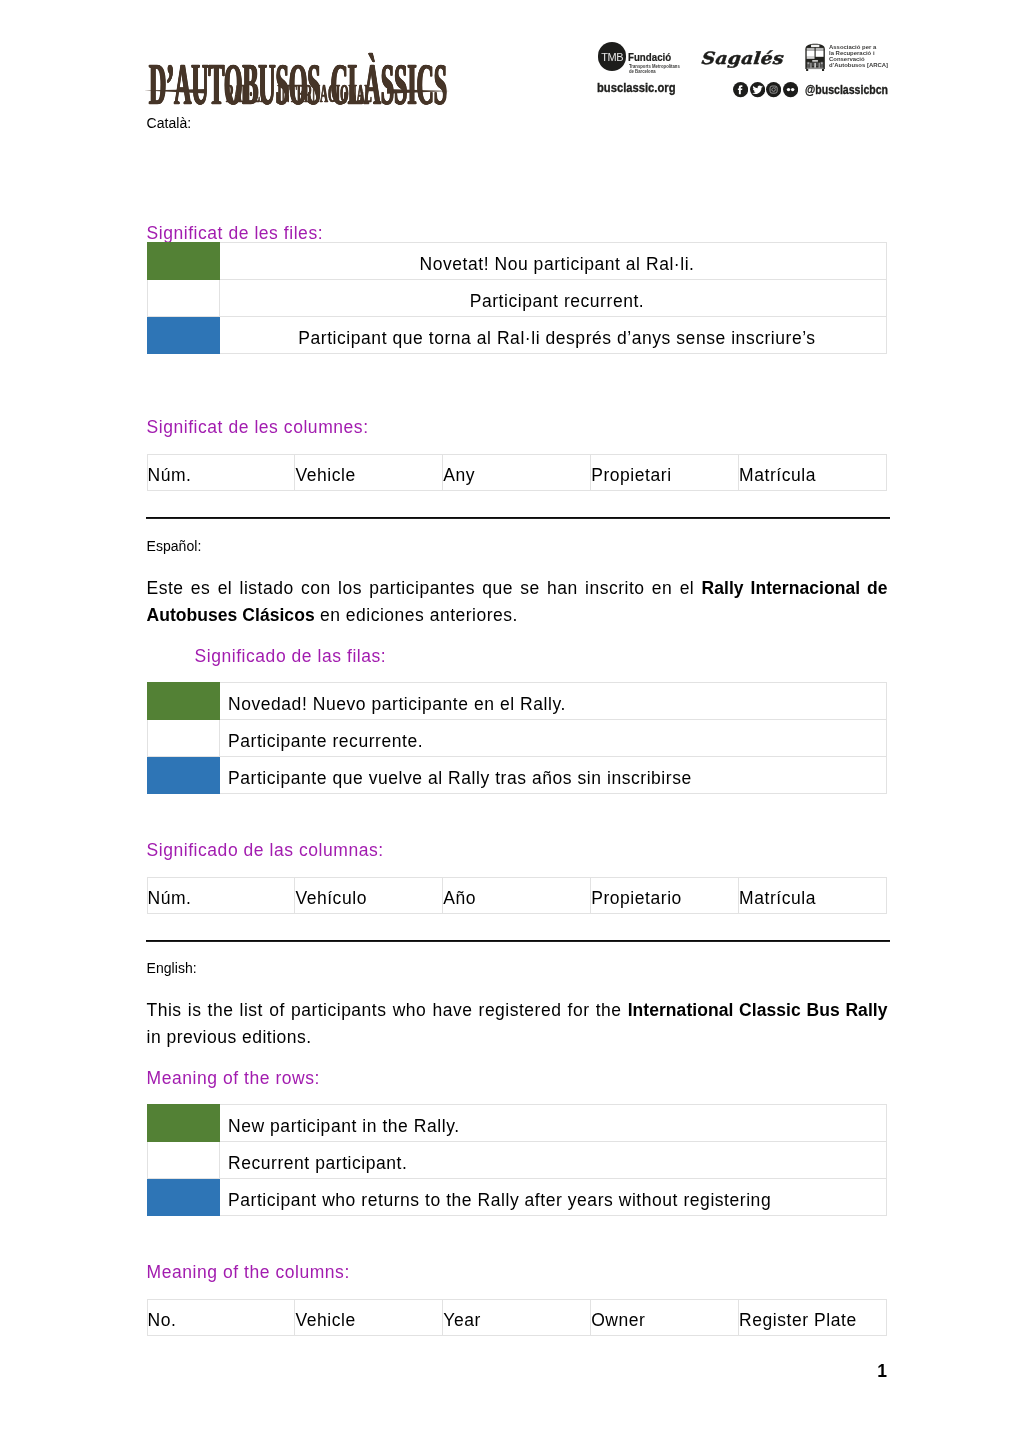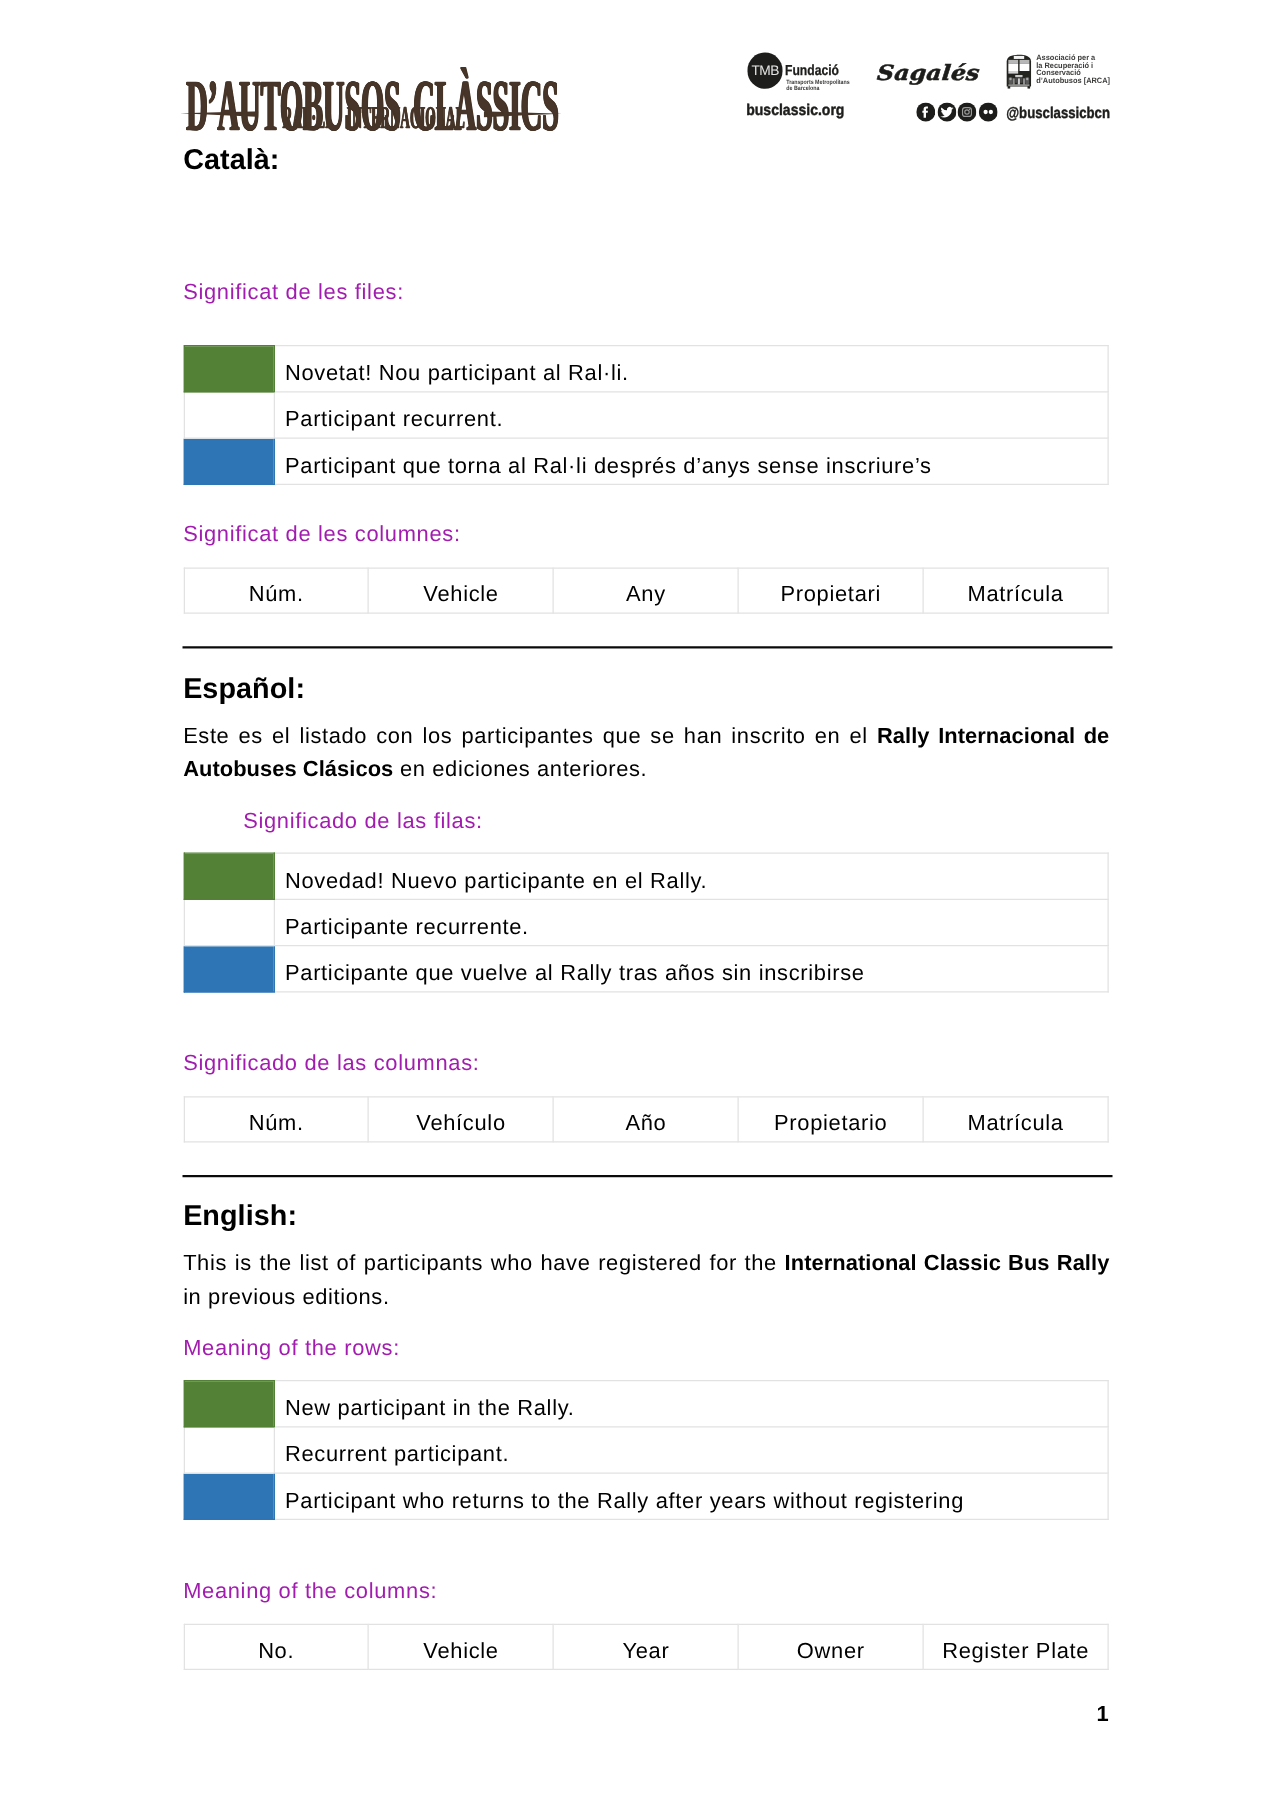--- a/index.html
+++ b/index.html
@@ -71,21 +71,21 @@
   .socials { position:absolute; left:733.2px; top:82.4px; }
   .soc { position:absolute; top:0; width:15.2px; height:15.2px; display:block; }
   .handle { position:absolute; left:804.8px; top:84.1px;
         font-family:"Liberation Sans", sans-serif; font-weight:700; font-size:12.5px;
         color:#1d1d1b; letter-spacing:0px; white-space:nowrap; line-height:1;
         -webkit-text-stroke:0.34px #1d1d1b;
         transform:scaleX(0.844); transform-origin:left top; }
 
   
   .body-col { position:absolute; left:146.5px; width:741px; }
-  .lang { position:absolute; font-weight:700; font-size:23px; letter-spacing:0.05px;
+  .lang { position:absolute; font-weight:400; font-size:14px; letter-spacing:0.05px;
         color:#000; line-height:1; white-space:nowrap; }
   .para { position:absolute; left:0; width:741px; margin:0; font-size:17.5px;
         letter-spacing:0.5px; color:#000; line-height:26.4px; text-align:justify;
         text-justify:inter-word; }
   .para b { font-weight:700; letter-spacing:0.05px; }
   .label { position:absolute; font-size:17.5px; letter-spacing:0.55px; color:#a21caf;
         line-height:1; white-space:nowrap; }
 
   table { position:absolute; border-collapse:collapse; table-layout:fixed; width:740.5px; }
   table td { border:1px solid #e2e2e2; font-size:17.5px; letter-spacing:0.55px;
@@ -94,21 +94,21 @@
   table.rows td.swatch { width:72px; }
   table.rows td.desc { padding-left:8.5px; vertical-align:middle;
         line-height:22px; padding-top:5.6px; }
   table.rows tr { height:37px; }
   table.rows tr:first-child { height:37.3px; }
   td.green { background:#538135; border-color:#538135; }
   td.blue  { background:#2e75b6; border-color:#2e75b6; }
   td.white { background:#ffffff; border-color:#e2e2e2; }
 
   table.cols { }
-  table.cols td { text-align:center; height:36.5px; vertical-align:middle;
+  table.cols td { text-align:left; height:36.5px; vertical-align:middle;
         line-height:28px; padding-top:5px; }
 
   hr.sep { position:absolute; left:146px; width:744px; height:2px;
         border:none; margin:0;
         background:linear-gradient(to bottom,#0a0a0a 0%,#0a0a0a 70%,#8c8c8c 100%); }
 
   .pagenum { position:absolute; right:133.1px; top:1362.9px;
         font-weight:700; font-size:17.5px; color:#000; line-height:1; }
 </style>
 </head>
@@ -209,21 +209,21 @@
         <circle cx="11.6" cy="16" r="3.6" fill="#ffffff"></circle>
         <circle cx="20.4" cy="16" r="3.6" fill="#ffffff"></circle>
       </svg>
     </div>
     <div class="handle">@busclassicbcn</div>
   </div>
 
   <div class="body-col sec" style="top:0px;height:518px;">
     <div class="lang" style="top:116.1px;">Català:</div>
     <div class="label" style="top:225.2px;">Significat de les files:</div>
-    <table class="rows" style="top:276px;">
+    <table class="rows" style="top:242px;text-align:center;">
       <tbody>
           <tr>
         <td class="swatch green"></td>
         <td class="desc">Novetat! Nou participant al Ral·li.</td>
       </tr>
       <tr>
         <td class="swatch white"></td>
         <td class="desc">Participant recurrent.</td>
       </tr>
       <tr>

